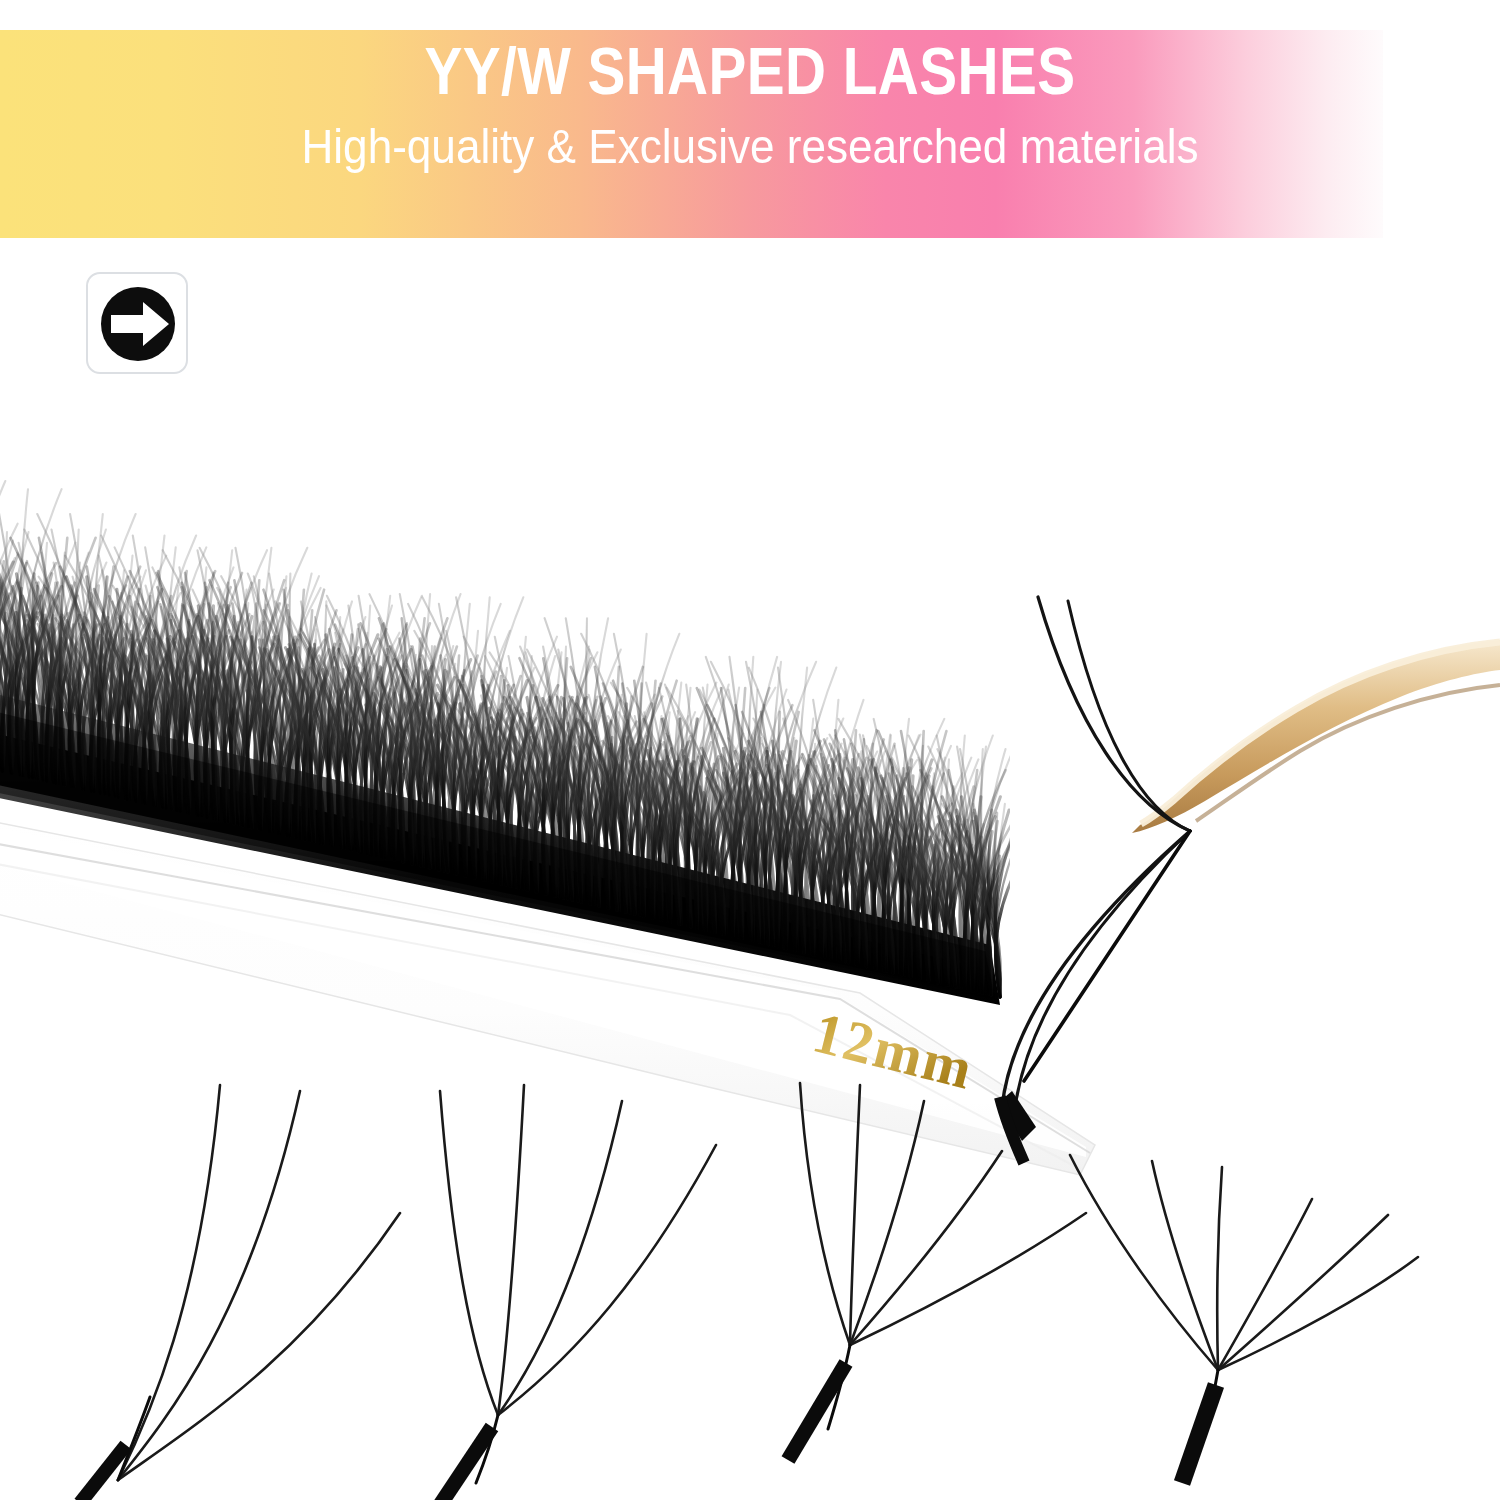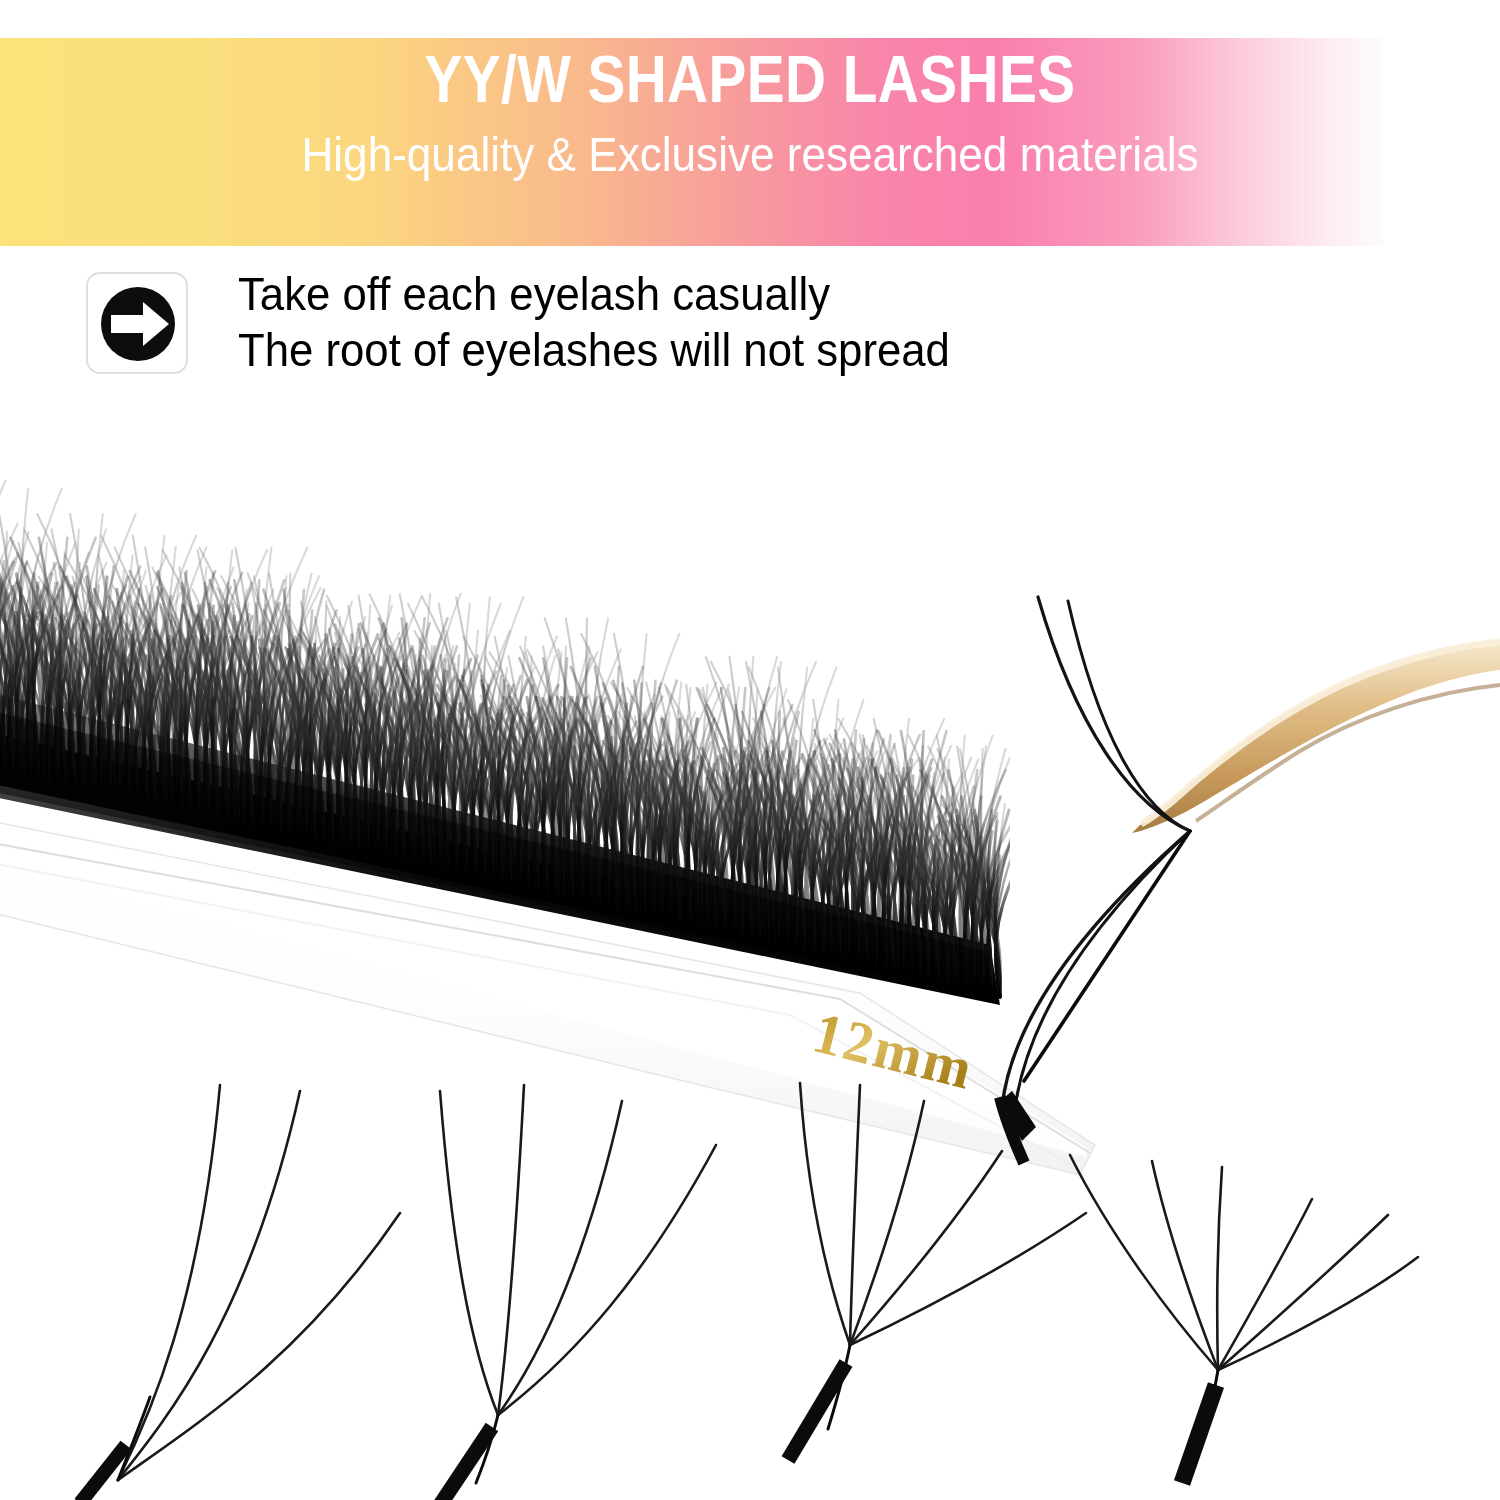--- a/index.html
+++ b/index.html
@@ -13,21 +13,21 @@
     position: relative;
     overflow: hidden;
     font-family: "Liberation Sans", sans-serif;
     background: #ffffff;
   }
 
   
   #banner {
     position: absolute;
     left: 0;
-    top: 38px;
+    top: 30px;
     width: 1383px;
     height: 208px;
     background: linear-gradient(90deg,
         #fbe27a 0%,
         #fbe07c 12%,
         #fbd77f 26%,
         #f9b98c 42%,
         #f79a9d 54%,
         #f985ab 64%,
         #f97fae 72%,
@@ -126,24 +126,20 @@
 </div>
 
 <div id="callout">
   <div id="icon-box">
     <span>
       <svg width="78" height="78" viewBox="0 0 78 78">
         <circle cx="39" cy="39" r="37" fill="#0d0d0d"></circle>
         <path d="M12 30 L44 30 L44 17 L70 39 L44 61 L44 48 L12 48 Z" fill="#ffffff"></path>
       </svg>
     </span>
-  </div>
-  <div id="callout-text">
-    <div class="callout-line">Take off each eyelash casually</div>
-    <div class="callout-line">The root of eyelashes will not spread</div>
   </div>
 </div>
 
 <div id="photo">
   <svg width="1500" height="1115" viewBox="0 0 1500 1115">
     <defs>
       <linearGradient id="lashFade" x1="0" y1="1" x2="0" y2="0">
         <stop offset="0%" stop-color="#050505" stop-opacity="1"></stop>
         <stop offset="45%" stop-color="#111111" stop-opacity="0.95"></stop>
         <stop offset="100%" stop-color="#2a2a2a" stop-opacity="0.72"></stop>

